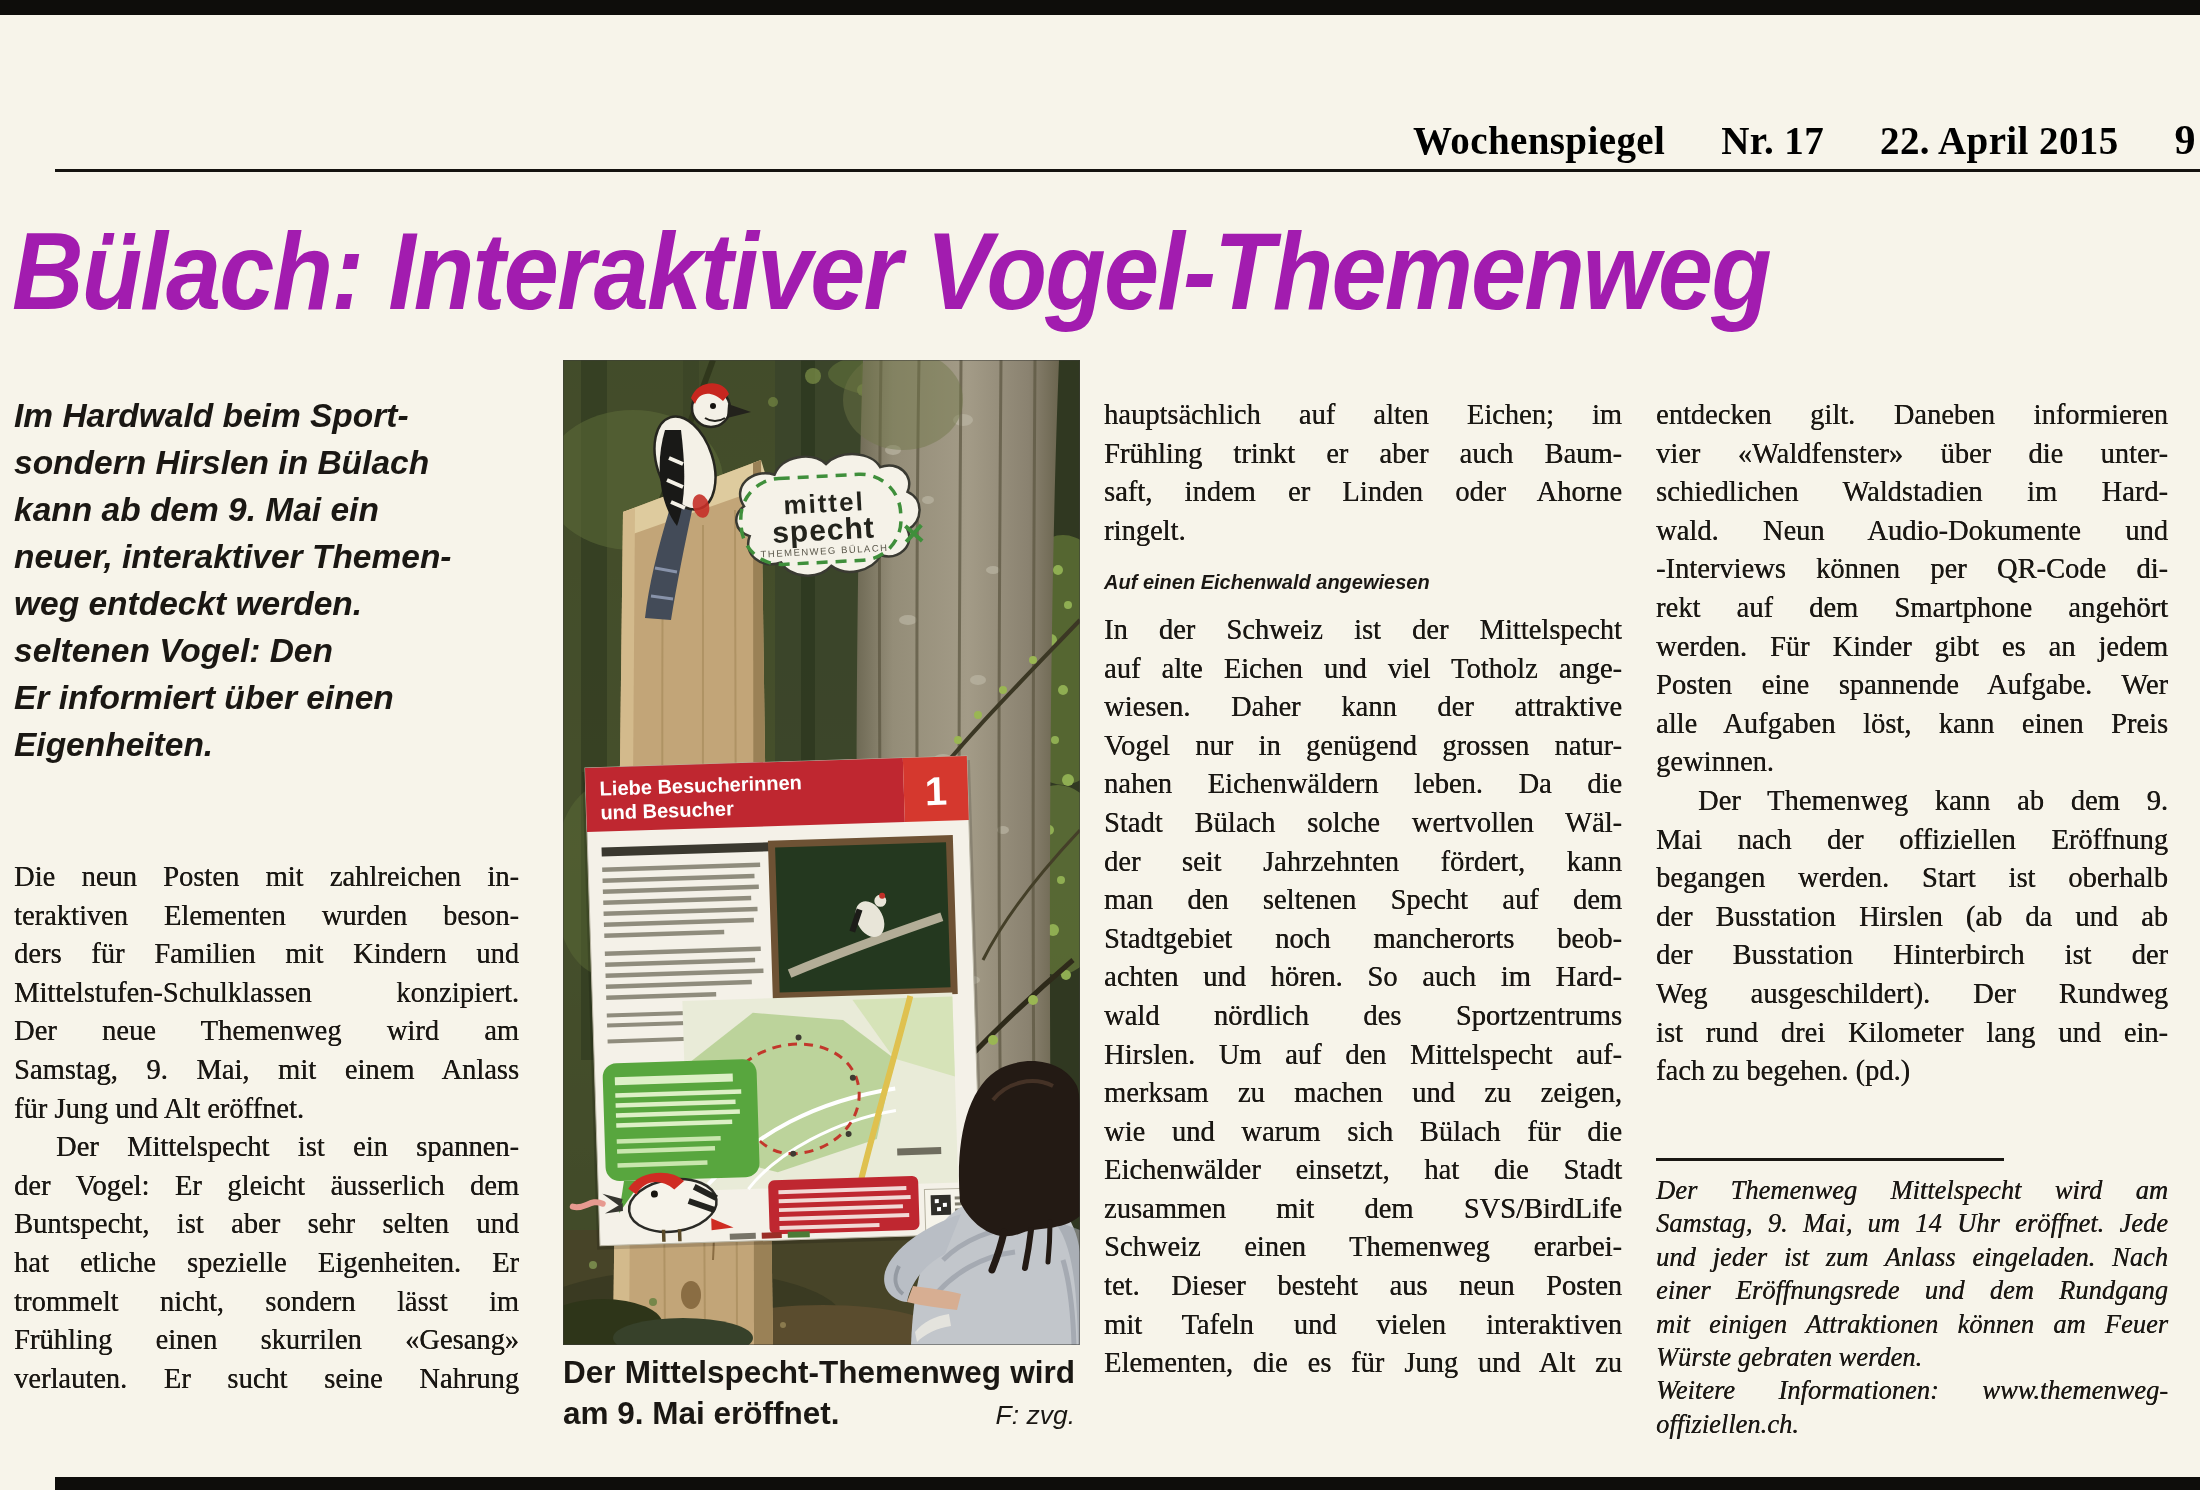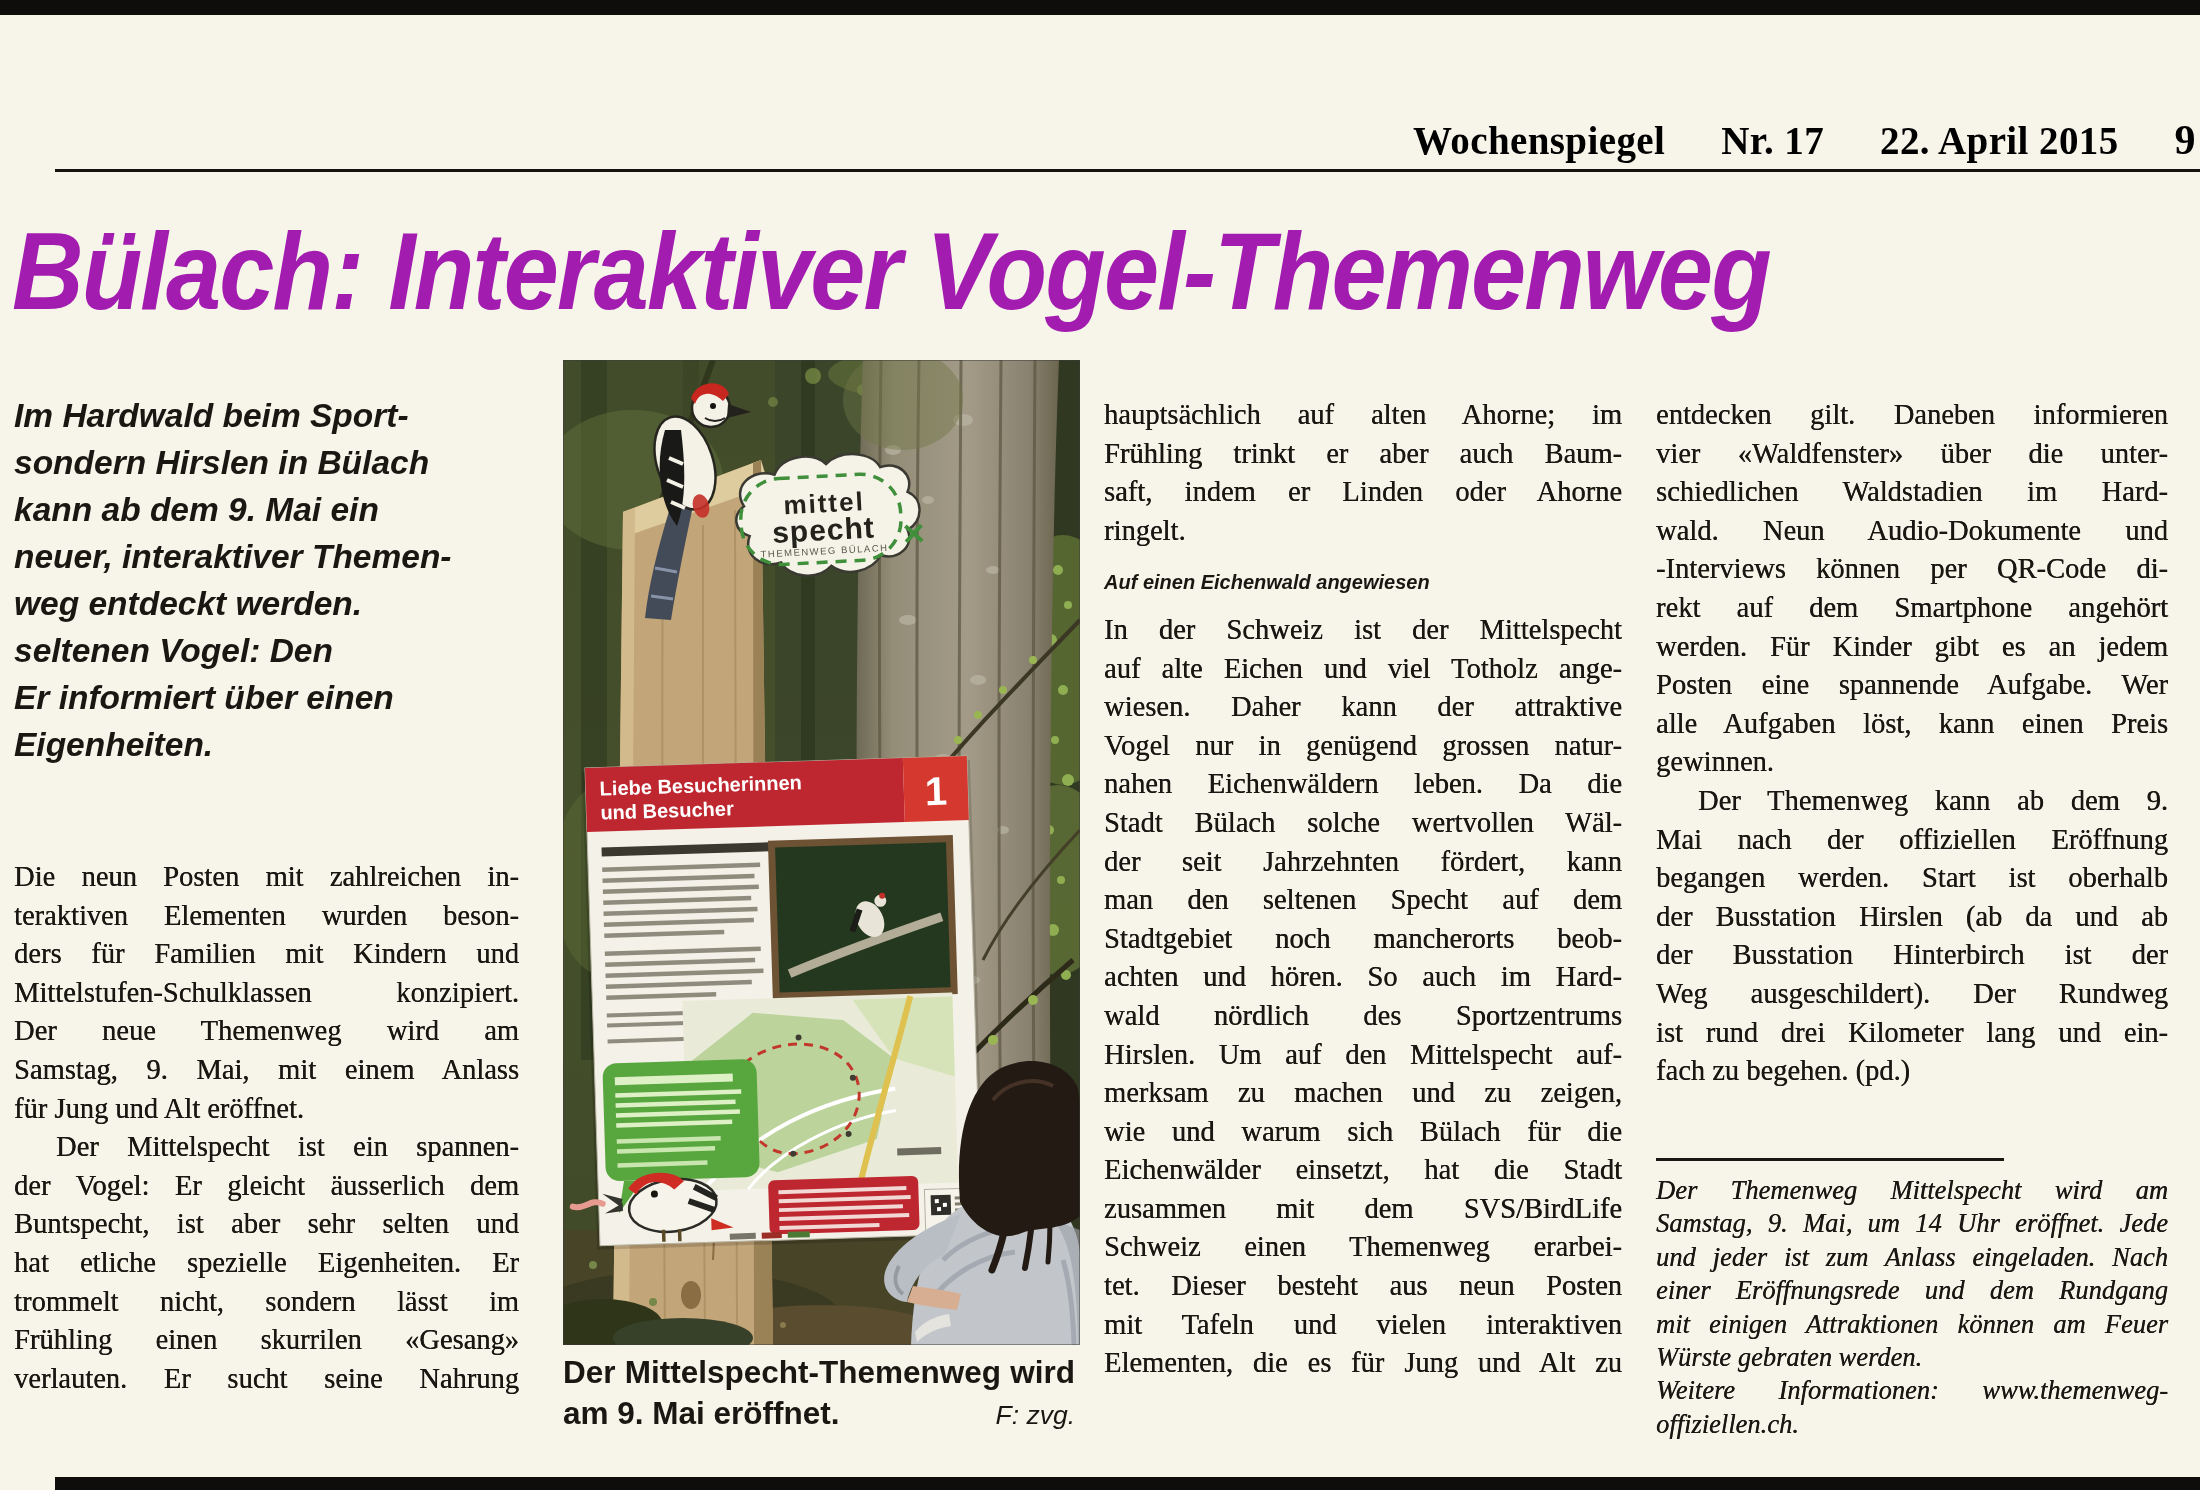--- a/index.html
+++ b/index.html
@@ -379,21 +379,21 @@
   <div class="caption">
     <div class="cap1">Der Mittelspecht-Themenweg wird</div>
     <div class="cap2">
       <span>am 9. Mai eröffnet.</span>
       <span class="credit">F: zvg.</span>
     </div>
   </div>
 
   <div class="colbody" id="col-mid">
       <div class="para">
-        <div class="ln">hauptsächlich auf alten Ahorne; im</div>
+        <div class="ln">hauptsächlich auf alten Eichen; im</div>
         <div class="ln">Frühling trinkt er aber auch Baum-</div>
         <div class="ln">saft, indem er Linden oder Ahorne</div>
         <div class="ln end">ringelt.</div>
       </div>
       <div class="para subhead">
         <div class="ln end">Auf einen Eichenwald angewiesen</div>
       </div>
       <div class="para">
         <div class="ln">In der Schweiz ist der Mittelspecht</div>
         <div class="ln">auf alte Eichen und viel Totholz ange-</div>

